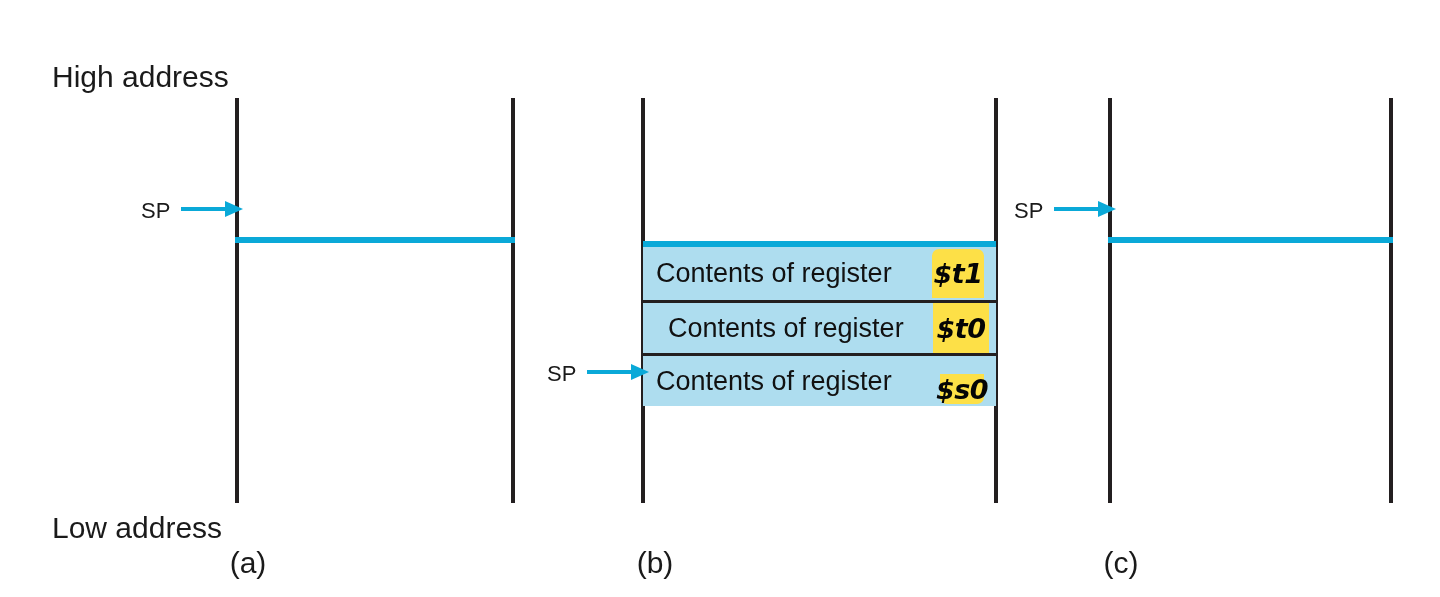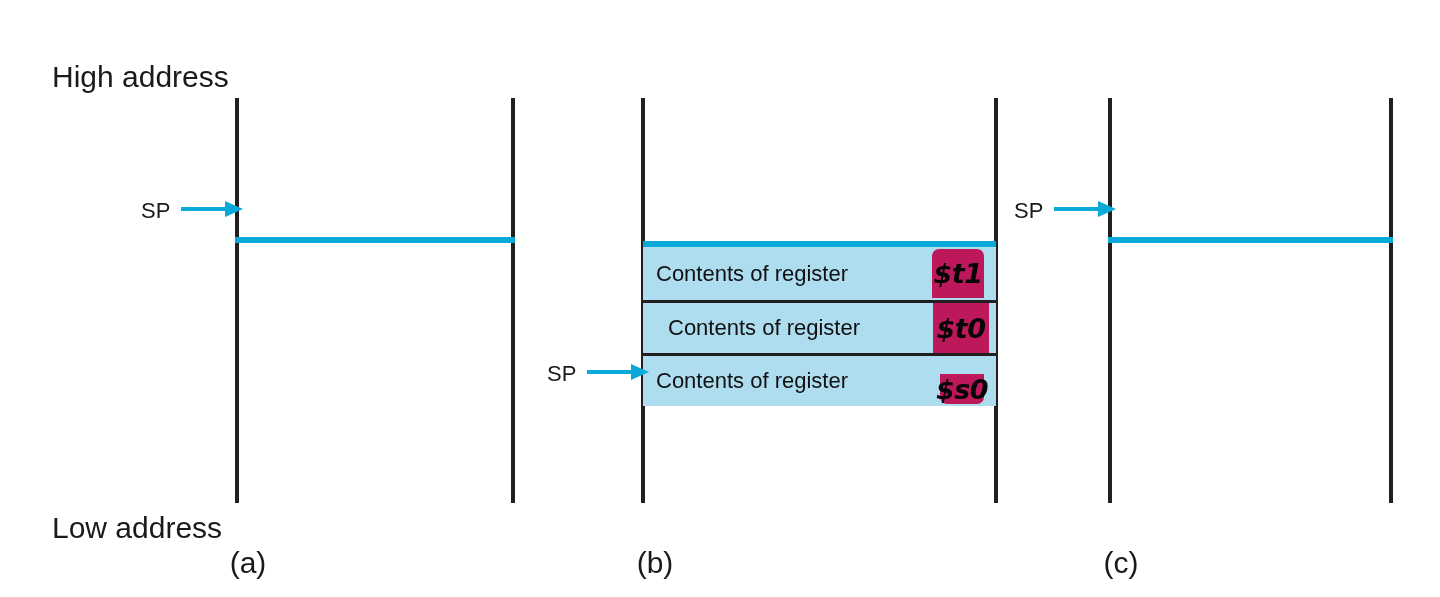--- a/index.html
+++ b/index.html
@@ -80,33 +80,33 @@
     box-sizing: border-box;
     height: 53px;
     display: flex;
     align-items: center;
     background: #aeddef;
   }
   .stack-row + .stack-row {
     border-top: 3px solid #231f20;
   }
   .stack-row .row-text {
-    font-size: 22px;
+    font-size: 27px;
     line-height: 1;
     color: #111111;
     white-space: nowrap;
   }
   .reg-tag {
     position: absolute;
     top: 2px;
     bottom: 2px;
     display: flex;
     align-items: center;
     justify-content: center;
-    background: #be185d;
+    background: #fde047;
     border-radius: 7px;
     font-family: "DejaVu Sans", sans-serif;
     font-weight: bold;
     font-style: italic;
     font-size: 27px;
     line-height: 1;
     color: #050505;
     letter-spacing: -0.5px;
   }
   

